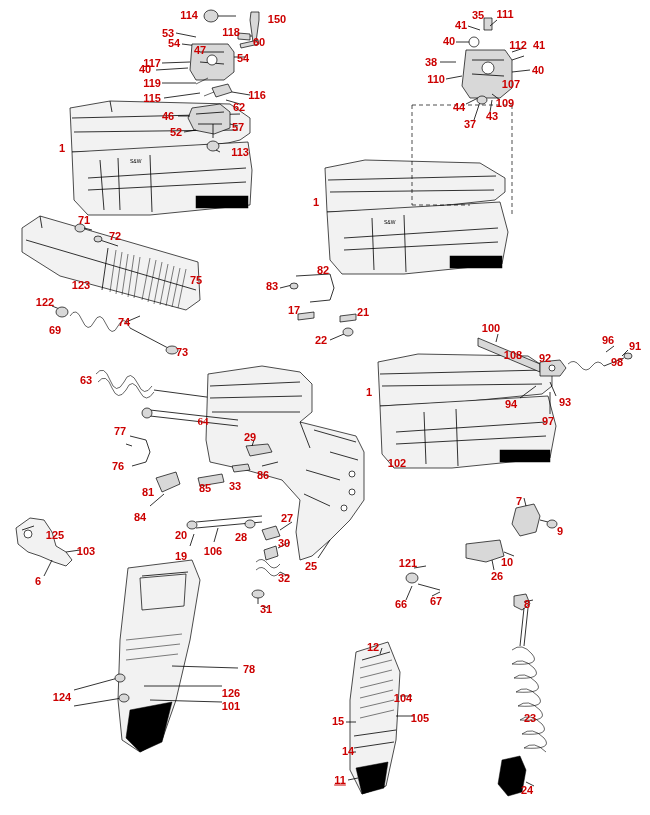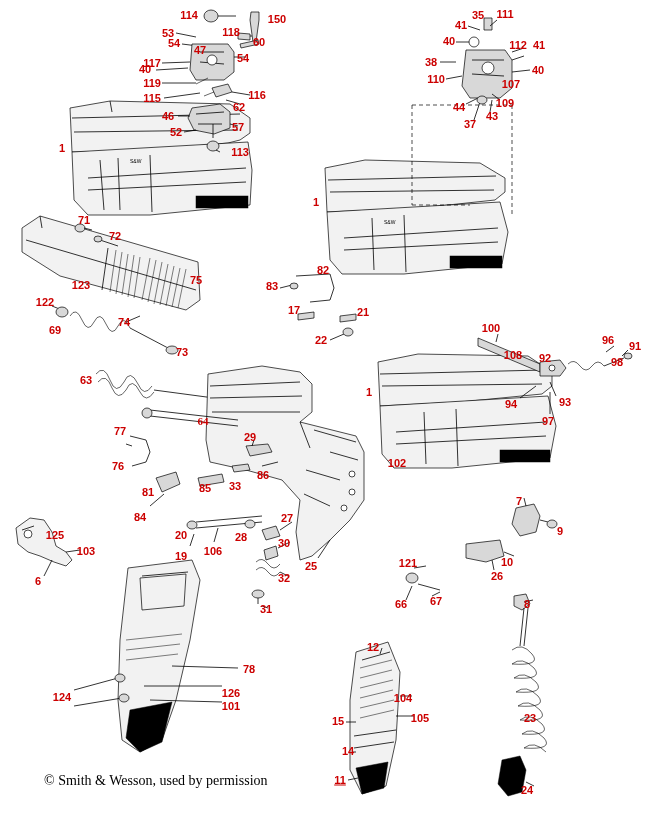--- a/index.html
+++ b/index.html
@@ -476,14 +476,13 @@
       <div class="callout" style="left: 420px; top: 718px; color: rgb(204, 0, 0);">105</div>
       <div class="callout" style="left: 338px; top: 721px; color: rgb(204, 0, 0);">15</div>
       <div class="callout" style="left: 348px; top: 751px; color: rgb(204, 0, 0);">14</div>
       <div class="callout" style="left: 340px; top: 780px; color: rgb(204, 0, 0); text-decoration: underline;">11</div>
       <div class="callout" style="left: 249px; top: 669px; color: rgb(204, 0, 0);">78</div>
       <div class="callout" style="left: 62px; top: 697px; color: rgb(204, 0, 0);">124</div>
       <div class="callout" style="left: 231px; top: 693px; color: rgb(204, 0, 0);">126</div>
       <div class="callout" style="left: 231px; top: 706px; color: rgb(204, 0, 0);">101</div>
     </div>
 
-  <div class="copyright">© Smith &amp; Wesson, used by permission</div>
 </div>
 
 </body></html>

